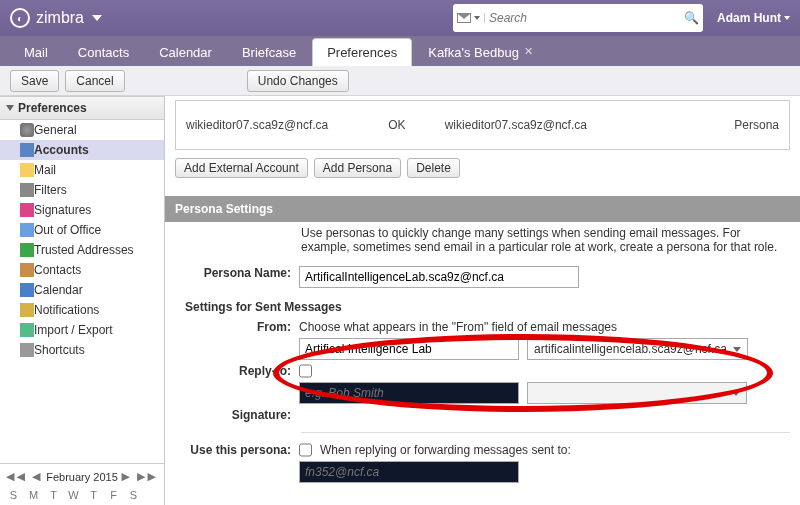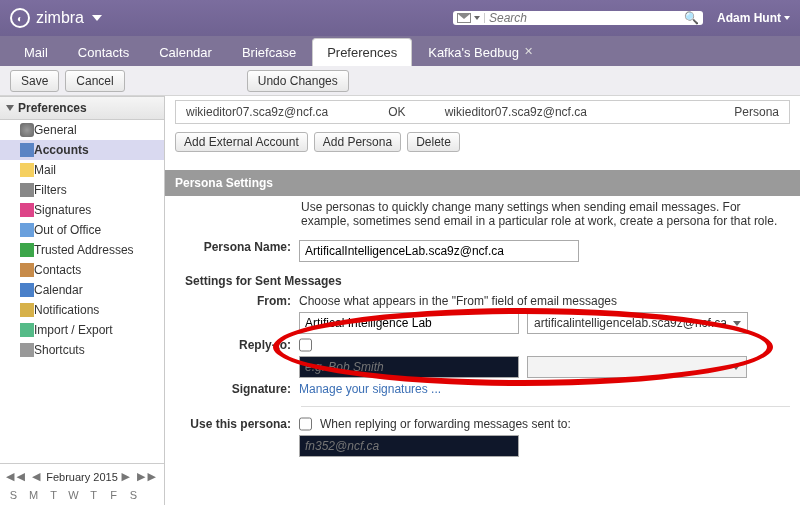--- a/index.html
+++ b/index.html
@@ -4,21 +4,21 @@
 <style>
 * { box-sizing: border-box; margin: 0; padding: 0; font-family: "Segoe UI", Arial, sans-serif; }
 body { width: 800px; height: 505px; overflow: hidden; background: #f0f0f0; font-size: 12px; color: #333; }
 
 
 .header { height: 36px; background: linear-gradient(#7b6d9e, #6f6291); display: flex; align-items: center; padding: 0 10px; color: #fff; }
 .logo { display: flex; align-items: center; gap: 6px; font-size: 16px; }
 .logo-circle { width: 20px; height: 20px; border-radius: 50%; border: 2px solid #fff; display: inline-flex; align-items: center; justify-content: center; font-size: 10px; }
 .logo-arrow { width: 0; height: 0; border-left: 5px solid transparent; border-right: 5px solid transparent; border-top: 6px solid #fff; margin-left: 2px;}
 .header-spacer { flex: 1; }
-.search-wrap { display: flex; align-items: center; background: #fff; border-radius: 3px; height: 14px; padding: 0 4px; width: 250px; }
+.search-wrap { display: flex; align-items: center; background: #fff; border-radius: 3px; height: 28px; padding: 0 4px; width: 250px; }
 .search-scope { display: flex; align-items: center; gap: 3px; border-right: 1px solid #ccc; padding-right: 4px; margin-right: 4px; color: #555; }
 .search-input { border: none; outline: none; flex: 1; font-size: 12px; font-style: italic; color: #999; }
 .search-btn { color: #555; }
 .user { margin-left: 14px; font-weight: bold; display:flex; align-items:center; gap:3px; }
 
 
 .tabbar { height: 30px; background: #7e7397; display: flex; align-items: flex-end; padding: 0 10px; gap: 2px; }
 .tab { padding: 6px 14px; color: #fff; font-size: 13px; cursor: pointer; border-radius: 4px 4px 0 0; }
 .tab.active { background: #fff; color: #333; border: 1px solid #ccc; border-bottom: none; }
 .tab.close { display:flex; align-items:flex-start; gap:5px; }
@@ -39,21 +39,21 @@
 .tree-item { display: flex; align-items: center; gap: 0; padding: 3px 6px 3px 20px; cursor: pointer; color: #333; }
 .tree-item.sel { background: #d9d9f0; color: #333; font-weight: bold; }
 .icon16 { width: 14px; height: 14px; display: inline-block; }
 .minical { border-top: 1px solid #ccc; padding: 4px; font-size: 11px; }
 .minical-head { display:flex; align-items:center; justify-content:space-between; padding: 2px 2px 6px; }
 .minical-head .nav { color: #777; letter-spacing: 2px; }
 .minical-days { display:flex; gap:1px; }
 .minical-days span { width: 19px; text-align:center; color:#777; }
 
 .maincol { flex: 1; overflow: auto; background: #fff; padding: 0 0 10px 0; }
-.account-row { display:flex; padding: 4px 10px; gap: 20px; border: 1px solid #ccc; margin: 4px 10px 0; background: #fff; font-size:12px; color:#444; }
+.account-row { display:flex; padding: 17px 10px; gap: 20px; border: 1px solid #ccc; margin: 4px 10px 0; background: #fff; font-size:12px; color:#444; }
 .account-row span:nth-child(1){ width:200px; }
 .account-row span:nth-child(2){ width:40px; }
 .account-row span:nth-child(3){ width:230px; }
 .account-row span:nth-child(4){ flex:1; text-align: left; padding-left: 60px;}
 .btnrow { display:flex; gap:6px; padding: 8px 10px; }
 
 .section-head { background: #9a9a9a; color: #fff; font-weight: bold; padding: 6px 10px; margin: 10px 0 0 0; }
 .section-body { padding: 0 10px 4px 16px; }
 .help { color: #333; font-size: 12px; padding: 4px 0 10px 120px; }
 .form-row { display:flex; gap: 8px; padding: 2px 0; }
@@ -254,21 +254,20 @@
         <span class="lbl"></span>
         <input type="text" class="w220 disabled" disabled="" placeholder="e.g. Bob Smith" style="">
         <div class="dropdown" style="width:220px;background:#f3f3f3">
           <span style="flex:1"></span>
             <span class="car"></span>
         </div>
       </div>
 
       <div class="form-row">
         <span class="lbl">Signature:</span>
-        <span class="link">Manage your signatures ...</span>
       </div>
 
       <div class="hr"></div>
 
       <div class="form-row">
         <span class="lbl">Use this persona:</span>
         <input type="checkbox" style="">
         <span>When replying or forwarding messages sent to:</span>
       </div>
       <div class="form-row">

